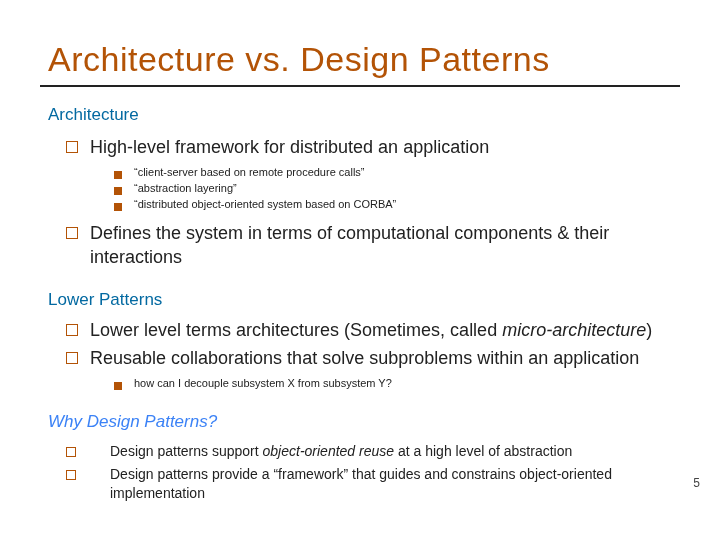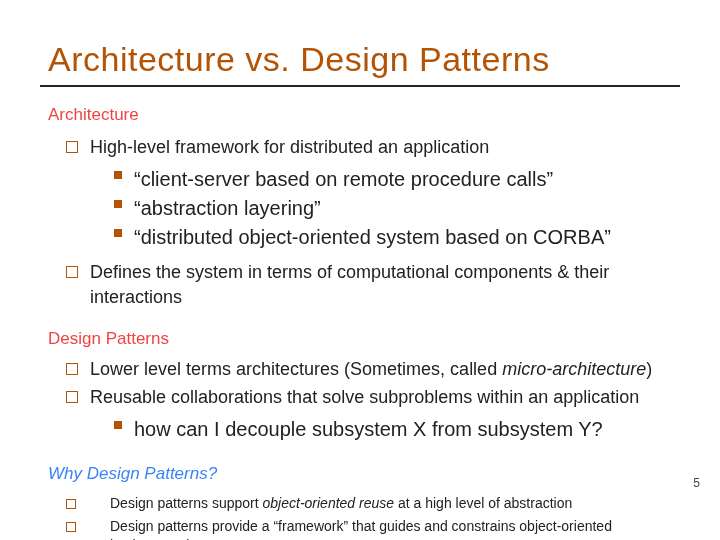--- a/index.html
+++ b/index.html
@@ -1,30 +1,30 @@
 <!DOCTYPE html>
 <html><head>
 <meta charset="utf-8">
 <style>
   * { box-sizing: border-box; margin: 0; padding: 0; }
   html, body { width: 720px; height: 540px; background: #fff; font-family: Arial, Helvetica, sans-serif; color: #222; }
   .slide { width: 720px; height: 504px; position: relative; padding: 40px 48px 0 48px; }
   .title { font-size: 34px; font-weight: 400; color: #b35306; margin-bottom: 4px; letter-spacing: 0.5px; }
   .rule { height: 2px; background: #222; margin: 6px -8px 18px -8px; }
-  .section-label { font-size: 17px; color: #ef4444; margin: 0 0 10px 0; }
+  .section-label { font-size: 17px; color: #0369a1; margin: 0 0 10px 0; }
   .section-label.italic { font-style: italic; color: #3b82f6; }
   ul { list-style: none; }
   .lvl1 { margin-left: 18px; margin-bottom: 10px; }
   .lvl1 > li { position: relative; padding-left: 24px; font-size: 18px; line-height: 1.35; margin-bottom: 4px; }
   .lvl1 > li::before {
     content: ""; position: absolute; left: 0; top: 6px;
     width: 10px; height: 10px; border: 1.5px solid #b35306; background: #fff;
   }
   .lvl2 { margin: 6px 0 8px 24px; }
-  .lvl2 > li { position: relative; padding-left: 20px; font-size: 20px; line-height: 1.45; }
+  .lvl2 > li { position: relative; padding-left: 20px; font-size: 11px; line-height: 1.45; }
   .lvl2 > li::before {
     content: ""; position: absolute; left: 0; top: 6px;
     width: 8px; height: 8px; background: #b35306;
   }
   .lvl1.small > li { font-size: 14px; padding-left: 44px; }
   .lvl1.small > li::before { width: 8px; height: 8px; top: 5px; }
   .spacer { height: 10px; }
   .italic-word { font-style: italic; }
   .pagenum { position: absolute; right: 20px; bottom: 14px; font-size: 12px; color: #444; }
 </style>
@@ -45,21 +45,21 @@
         <li><span>“distributed object-oriented system based on CORBA”</span></li>
       </ul>
     </li>
     <li>
       <span>Defines the system in terms of computational components &amp; their interactions</span>
     </li>
   </ul>
 
   <div class="spacer"></div>
 
-  <div class="section-label">Design Patterns</div>
+  <div class="section-label">Lower Patterns</div>
   <ul class="lvl1" style="margin-top:-2px">
     <li>
       <span>Lower level terms architectures (Sometimes, called </span><span class="italic-word">micro-architecture</span><span>)</span>
     </li>
     <li>
       <span>Reusable collaborations that solve subproblems within an application</span>
       <ul class="lvl2">
         <li><span>how can I decouple subsystem X from subsystem Y?</span></li>
       </ul>
     </li>

